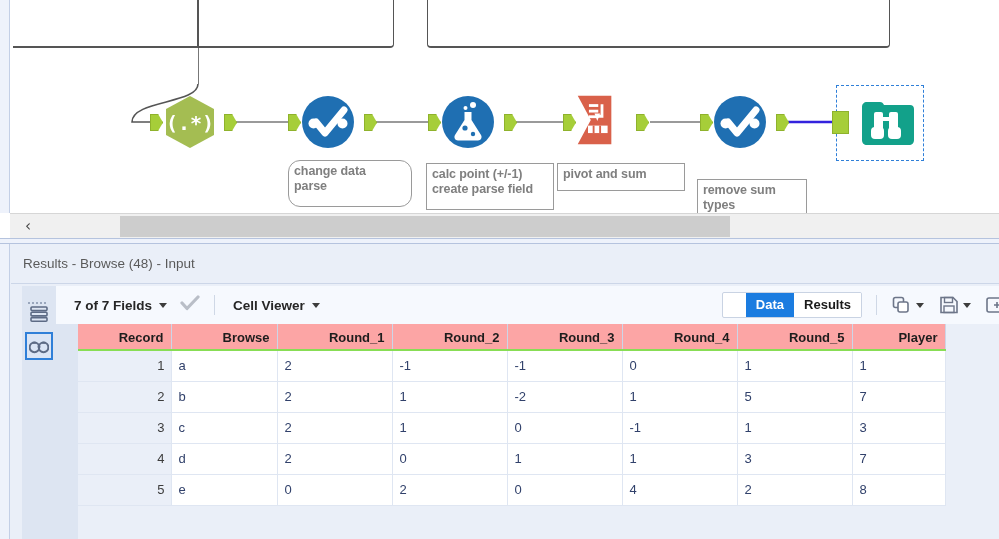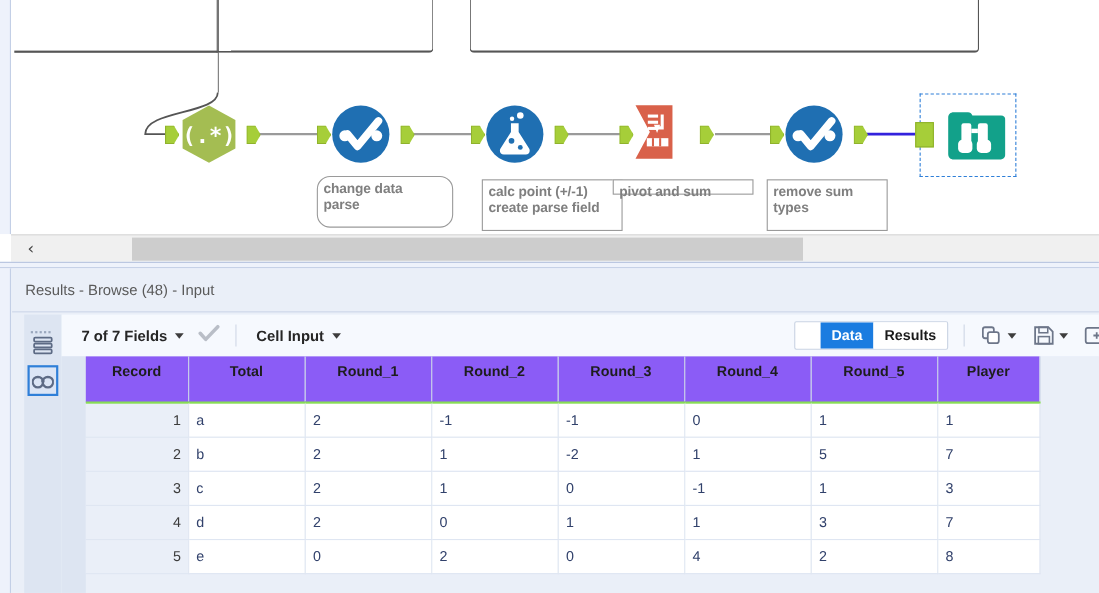--- a/index.html
+++ b/index.html
@@ -147,22 +147,22 @@
     background: #eaeff8;
   }
   .rownum-col {
     position: absolute; left: 0; top: 0; width: 22px; height: 215px; background: #dde5f2;
   }
   table.tbl {
     position: absolute; left: 22px; top: 0; border-collapse: collapse;
     table-layout: fixed; font-size: 13px;
   }
   table.tbl th {
-    background: #8b5cf6; color: #1d1d1d; font-size: 13px; font-weight: 700;
-    text-align: center; padding: 6px 7px 20px 7px; height: 26px;
+    background: #fca5a5; color: #1d1d1d; font-size: 13px; font-weight: 700;
+    text-align: right; padding: 6px 7px 4px 7px; height: 26px;
     border-bottom: 2px solid #88dd55; border-right: 1px solid #ccd6e8;
     white-space: nowrap;
   }
   table.tbl td {
     background: #ffffff; color: #31416b; padding: 5px 7px; height: 31px;
     border-bottom: 1px solid #dfe6f2; border-right: 1px solid #dfe6f2;
     white-space: nowrap; vertical-align: middle;
   }
   table.tbl td.rnum {
     background: #eaeff8; color: #3c3c3c; text-align: right; padding-right: 6px;
@@ -268,28 +268,28 @@
         <rect x="13" y="34" width="13" height="12" rx="4" fill="#fff"></rect>
         <rect x="30" y="34" width="13" height="12" rx="4" fill="#fff"></rect>
         <rect x="25" y="24" width="6" height="4" fill="#fff"></rect>
       </svg>
     </div>
 
     <div class="ann" style="left:288px; top:160px; width:124px; height:47px;border-radius:12px;">
       <div>change data</div>
       <div>parse</div>
     </div>
-    <div class="ann" style="left:426px; top:163px; width:128px; height:47px;margin-left:12px;">
+    <div class="ann" style="left:426px; top:163px; width:128px; height:47px;">
       <div>calc point (+/-1)</div>
       <div>create parse field</div>
     </div>
-    <div class="ann" style="left:557px; top:163px; width:128px; height:14px;">
+    <div class="ann" style="left:557px; top:163px; width:128px; height:28px;">
       <div>pivot and sum</div>
     </div>
-    <div class="ann" style="left:697px; top:163px; width:110px; height:47px;">
+    <div class="ann" style="left:697px; top:179px; width:110px; height:47px;">
       <div>remove sum</div>
       <div>types</div>
     </div>
   </div>
 
   <div class="hscroll">
     <div class="arrow-left">‹</div>
     <div class="thumb"></div>
   </div>
   <div class="pane-sep"></div>
@@ -322,21 +322,21 @@
 
     <div class="toolbar">
       <div class="tb-text">7 of 7 Fields</div>
       <div class="caret"></div>
       <div class="tb-check">
         <svg width="20" height="16" viewBox="0 0 20 16">
           <path d="M2 8 L7 13.5 L18 2" fill="none" stroke="#b9bec7" stroke-width="3.2" stroke-linecap="round" stroke-linejoin="round"></path>
         </svg>
       </div>
       <div class="tb-div"></div>
-      <div class="tb-text">Cell Input</div>
+      <div class="tb-text">Cell Viewer</div>
       <div class="caret"></div>
 
       <div style="flex:1"></div>
 
       <div class="seg">
         <div class="on">Data</div>
         <div class="off">Results</div>
       </div>
 
       <div class="tb-div"></div>
@@ -375,21 +375,21 @@
           <col class="col-rnd">
             <col class="col-rnd">
             <col class="col-rnd">
           <col class="col-rnd">
             <col class="col-rnd">
             <col class="col-tot">
         </colgroup>
         <thead>
           <tr>
             <th>Record</th>
-            <th>Total</th>
+            <th>Browse</th>
             <th>Round_1</th>
             <th>Round_2</th>
             <th>Round_3</th>
             <th>Round_4</th>
             <th>Round_5</th>
             <th>Player</th>
           </tr>
         </thead>
         <tbody>
           <tr>

